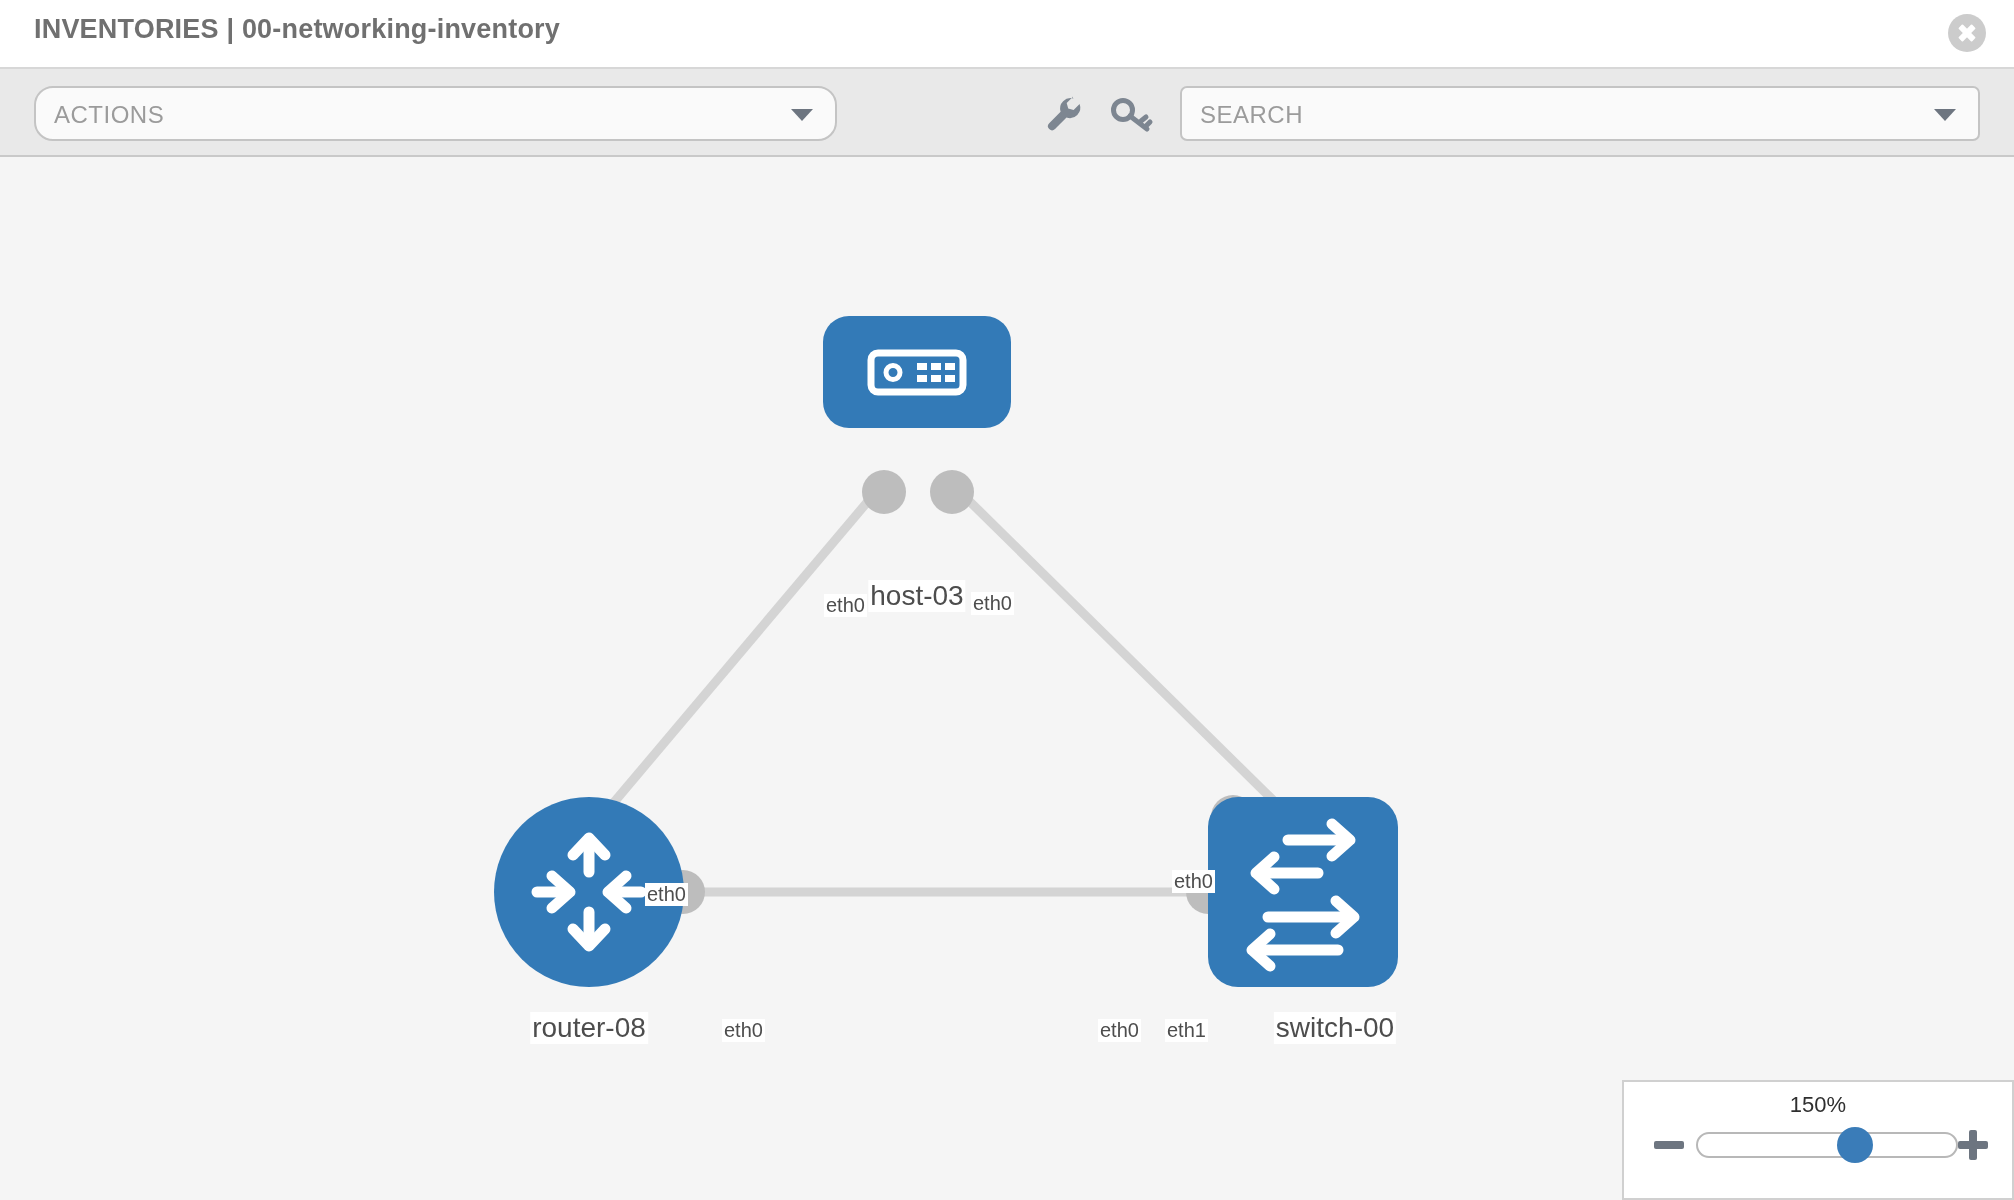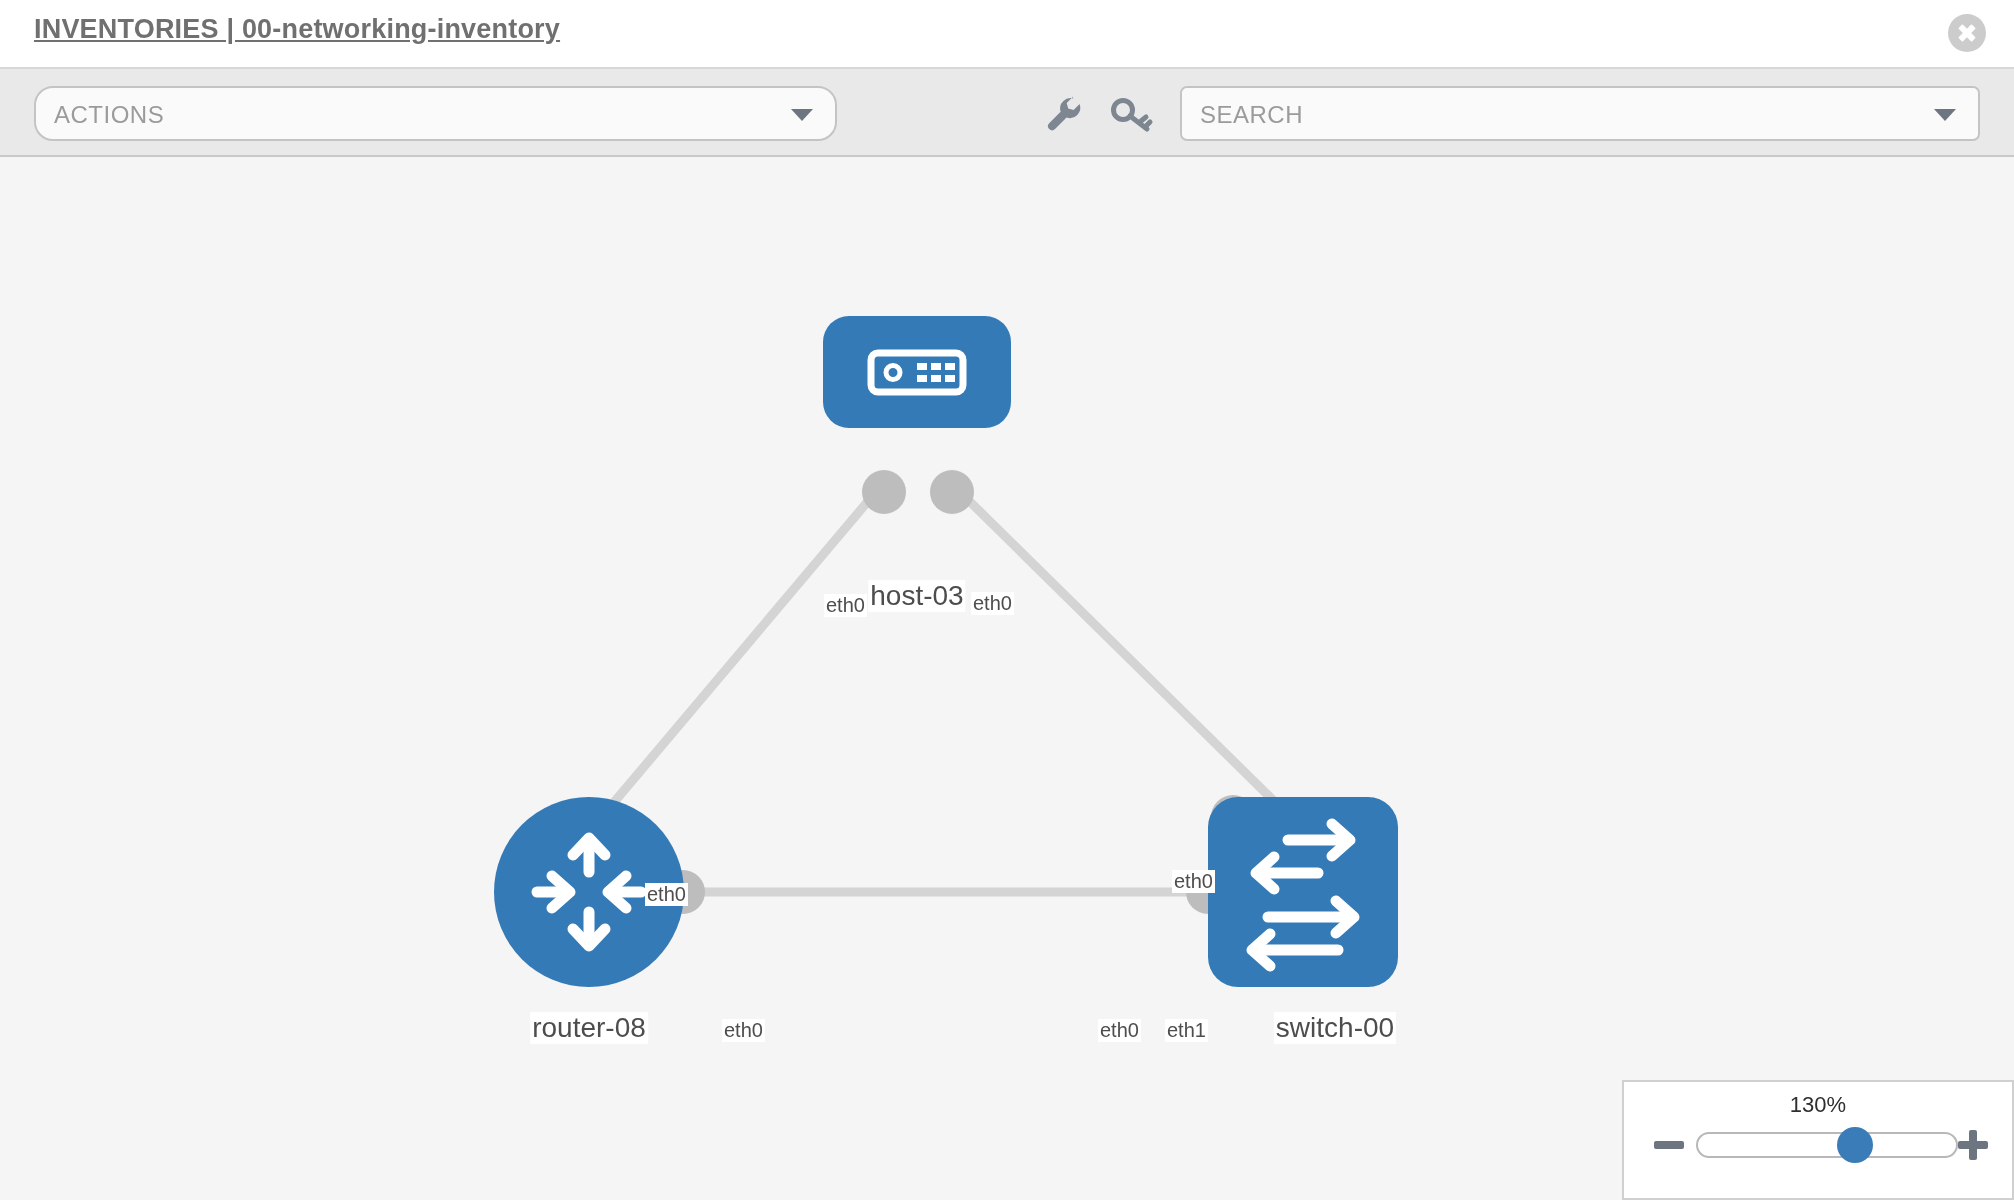--- a/index.html
+++ b/index.html
@@ -16,21 +16,20 @@
     width: 2014px; height: 69px;
     background: #ffffff;
     border-bottom: 2px solid #d7d7d7;
   }
   .page-title {
     position: absolute; left: 34px; top: 14px;
     font-size: 27px; font-weight: bold;
     color: #707070;
     letter-spacing: 0.2px;
     white-space: nowrap;
-    text-decoration: underline;
   }
   .close-btn {
     position: absolute; right: 28px; top: 14px;
     width: 38px; height: 38px;
     border-radius: 50%;
     background: #cccccc;
     cursor: pointer;
   }
   .close-btn .x1, .close-btn .x2 {
     position: absolute; left: 50%; top: 50%;
@@ -276,21 +275,21 @@
     <span class="elabel" style="left:1098px;top:862px;">eth0</span>
     <span class="elabel" style="left:1117px;top:862px;margin-left:48px;">eth1</span>
 
     <span class="nlabel" style="left:917px;  top:423px;">host-03</span>
     <span class="nlabel" style="left:589px;  top:855px;">router-08</span>
     <span class="nlabel" style="left:1303px; top:855px;margin-left:32px;">switch-00</span>
   </div>
 </div>
 
 <div class="zoom-panel">
-  <div class="zoom-level">130%</div>
+  <div class="zoom-level">150%</div>
 
   <div class="zoom-minus">
     <span class="bar"></span>
   </div>
 
   <div class="zoom-slider">
     <span class="zoom-thumb" style="left: 61%;"></span>
   </div>
 
   <div class="zoom-plus">

